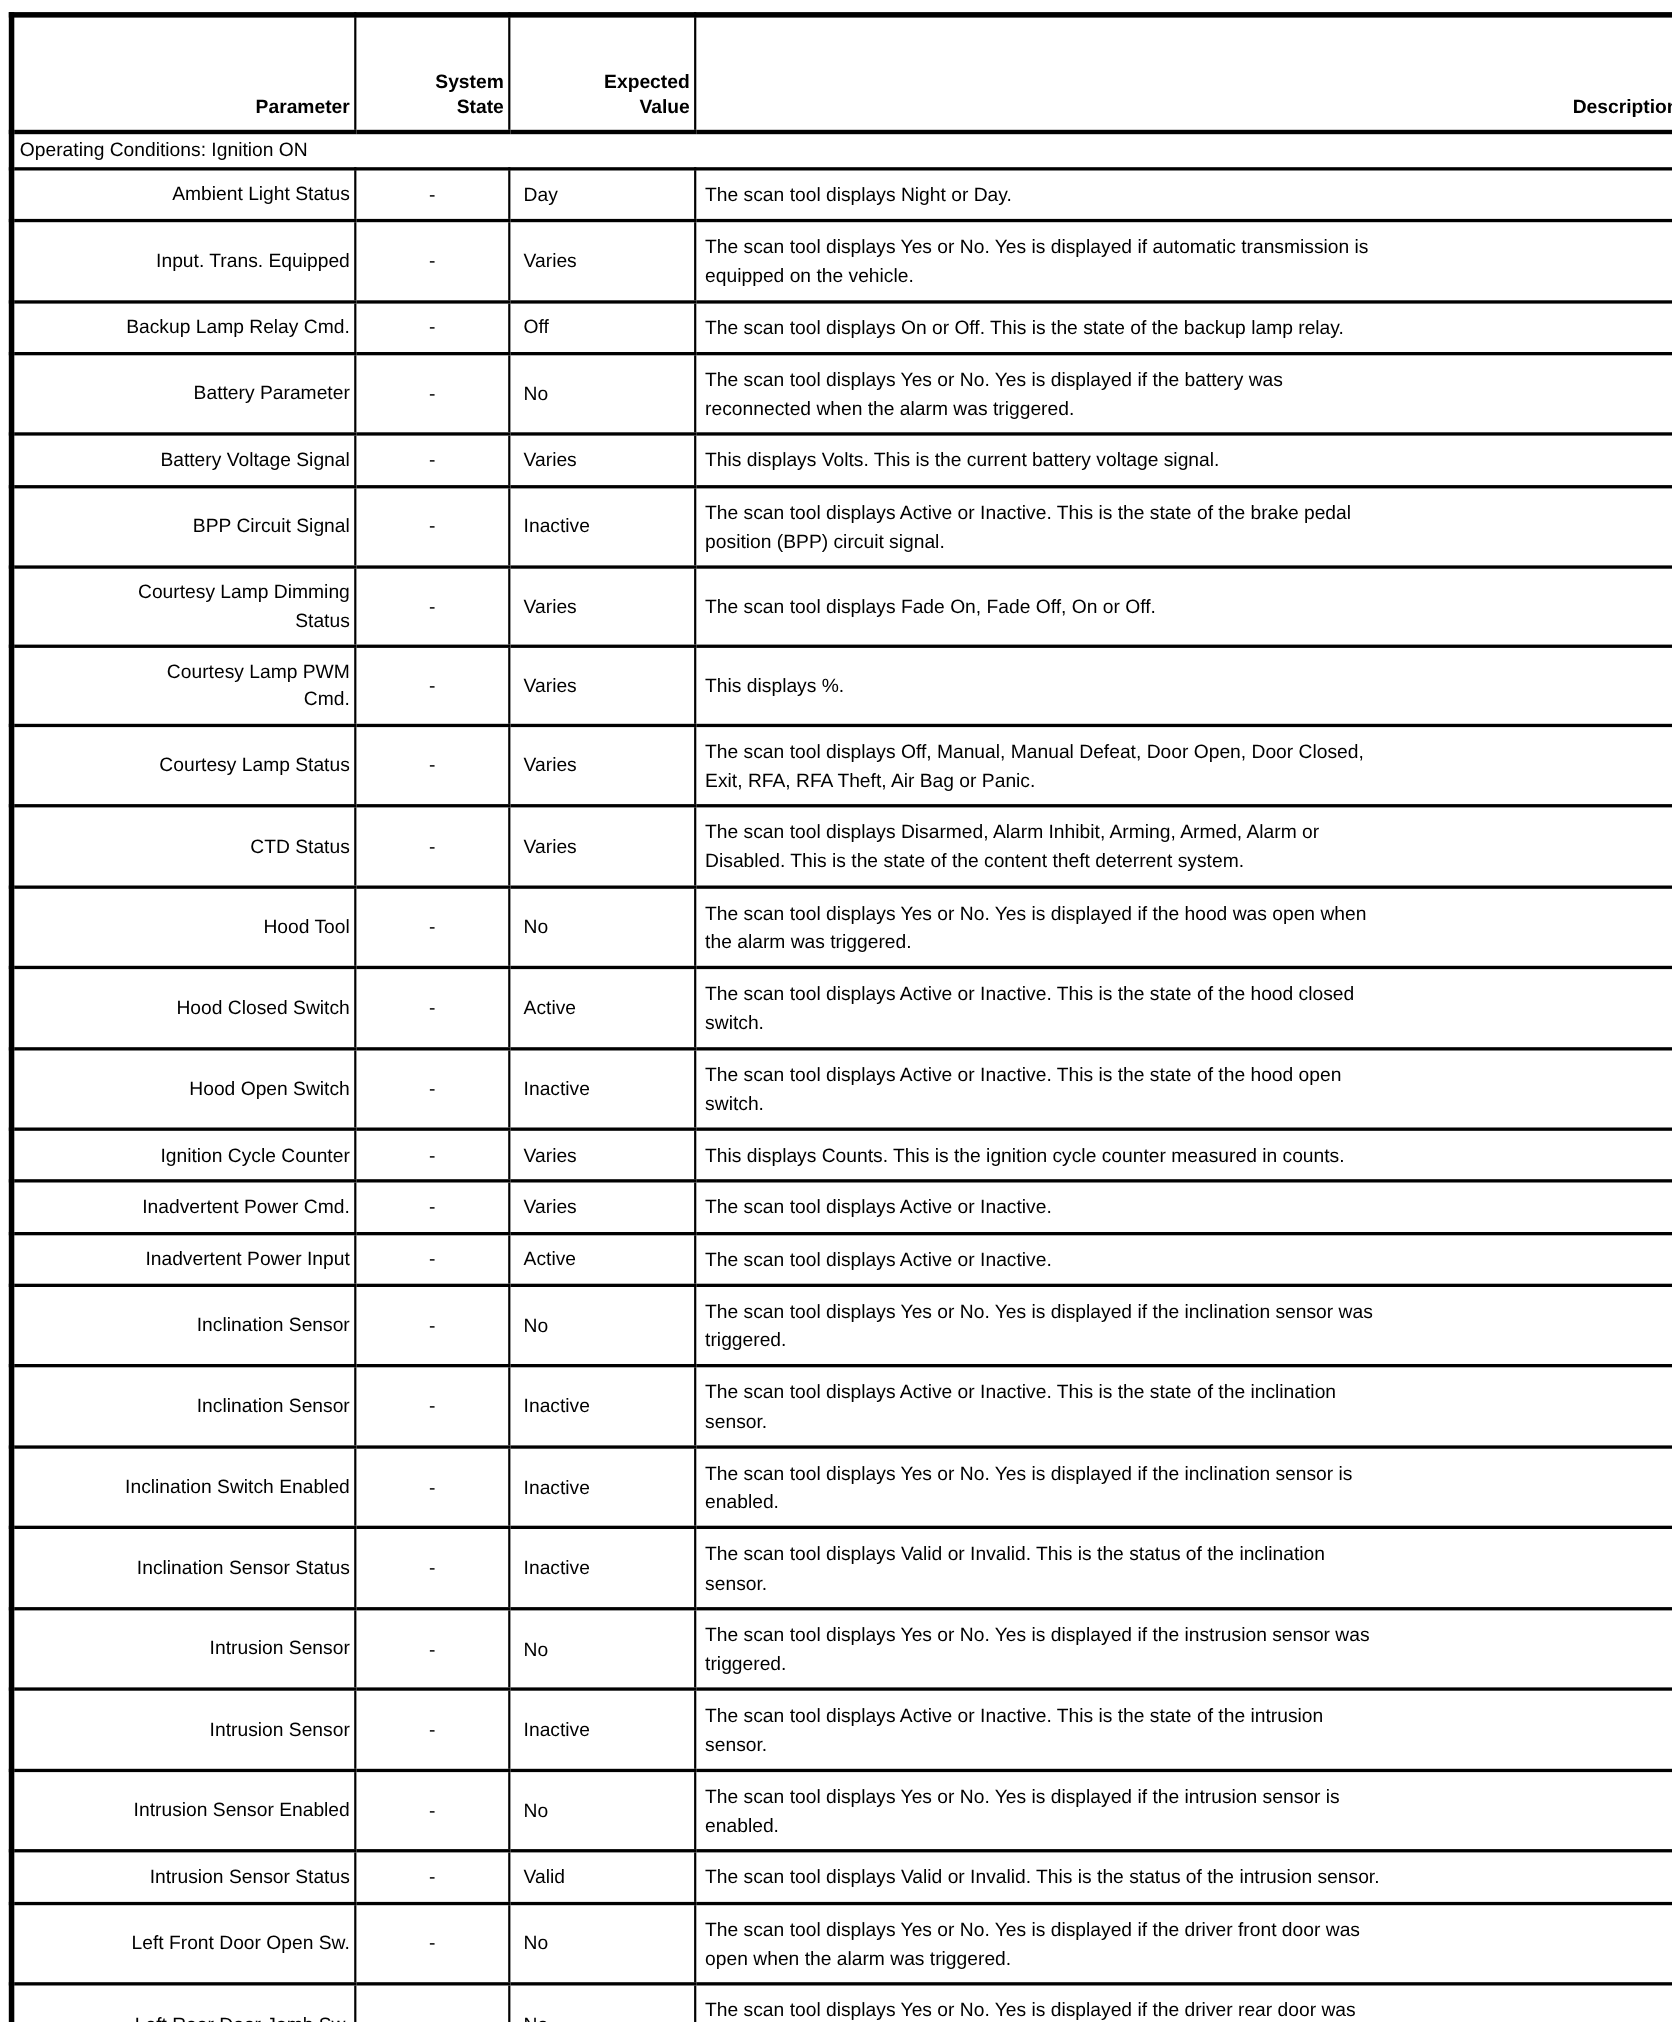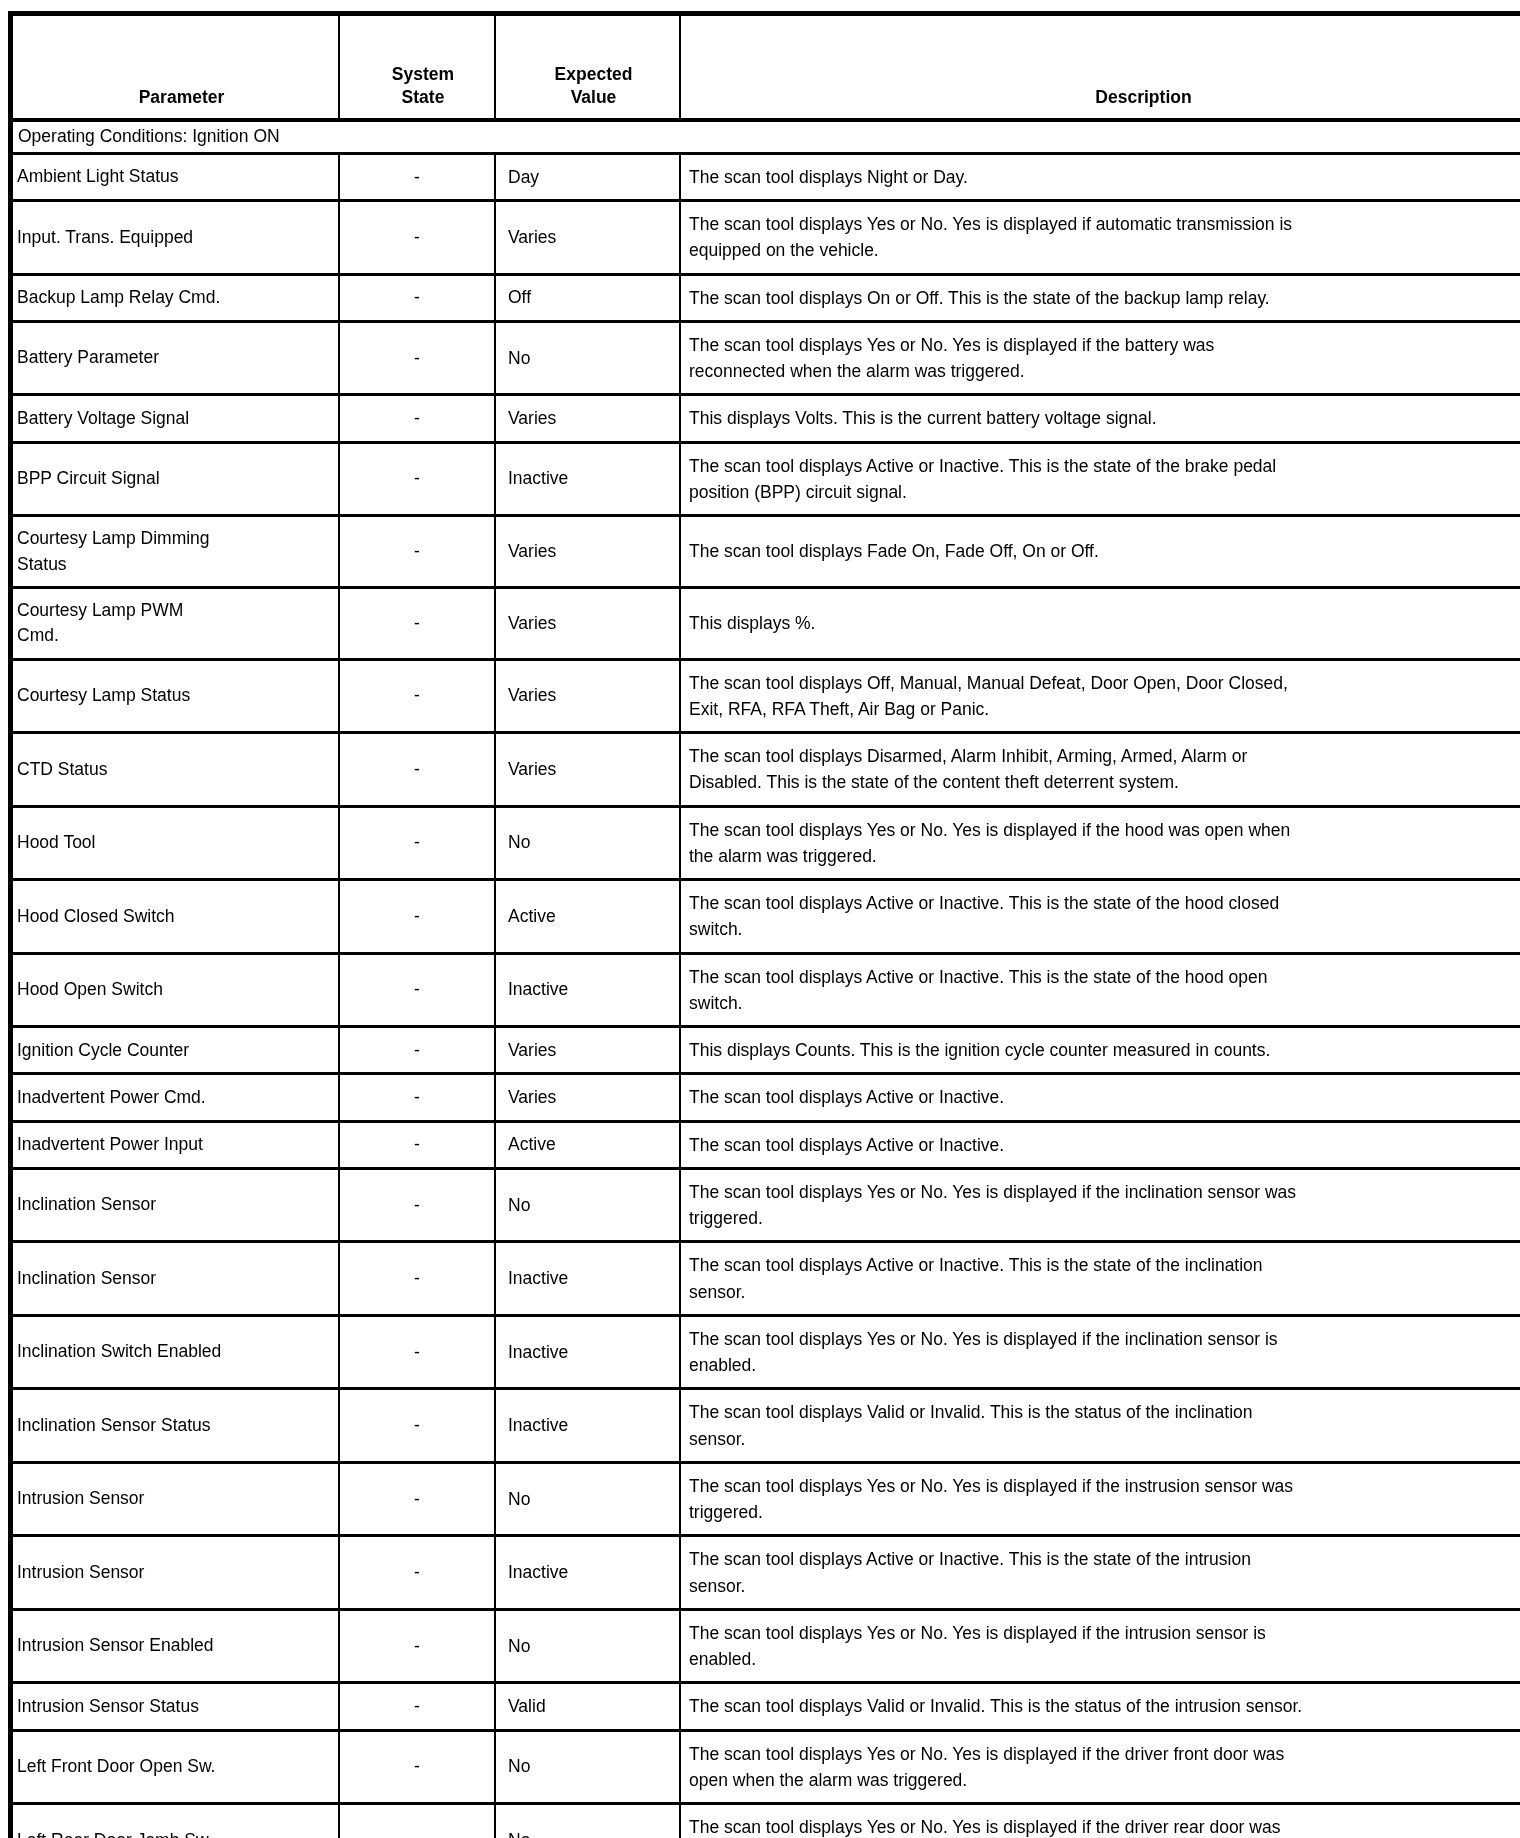--- a/index.html
+++ b/index.html
@@ -32,42 +32,42 @@
   }
   th, td {
     border: 3px solid #000;
     border-left-width: 2px;
     border-right-width: 2px;
     font-size: 17.5px;
     color: #000;
   }
   thead th {
     vertical-align: bottom;
-    text-align: center;
+    text-align: right;
     font-weight: bold;
     white-space: pre-line;
     height: 90px;
-    padding: 4px 4px 8px 16px;
+    padding: 4px 4px 8px 0;
     line-height: 1.35;
     border-bottom-width: 4px;
   }
   .col-param { width: 305px; }
   .col-state { width: 134px; }
   .col-value { width: 163px; }
   .col-desc  { width: 893px; }
   tr.opcond td {
     padding: 4px 5px;
     line-height: 1.25;
   }
   tr.opcond .b {
     font-weight: normal;
   }
   td.param {
     white-space: pre-line;
-    text-align: left;
+    text-align: right;
     vertical-align: middle;
     padding: 9px 4px;
     line-height: 1.45;
   }
   td.state {
     text-align: center;
     vertical-align: middle;
     padding: 9px 2px;
   }
   td.value {

